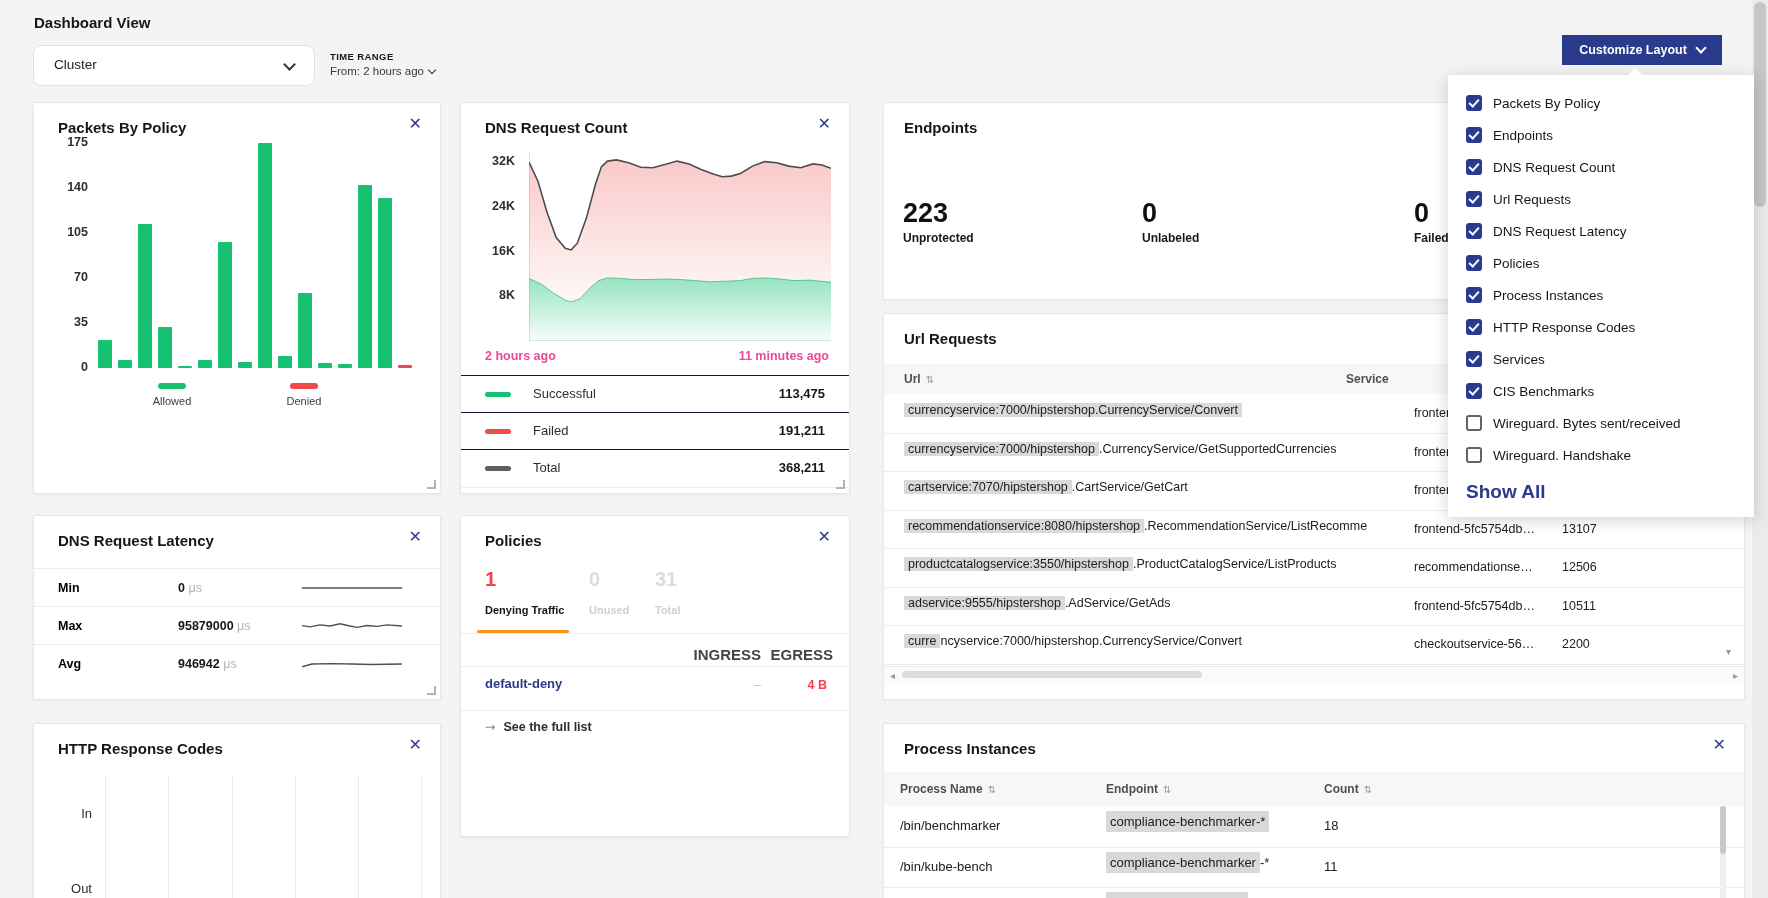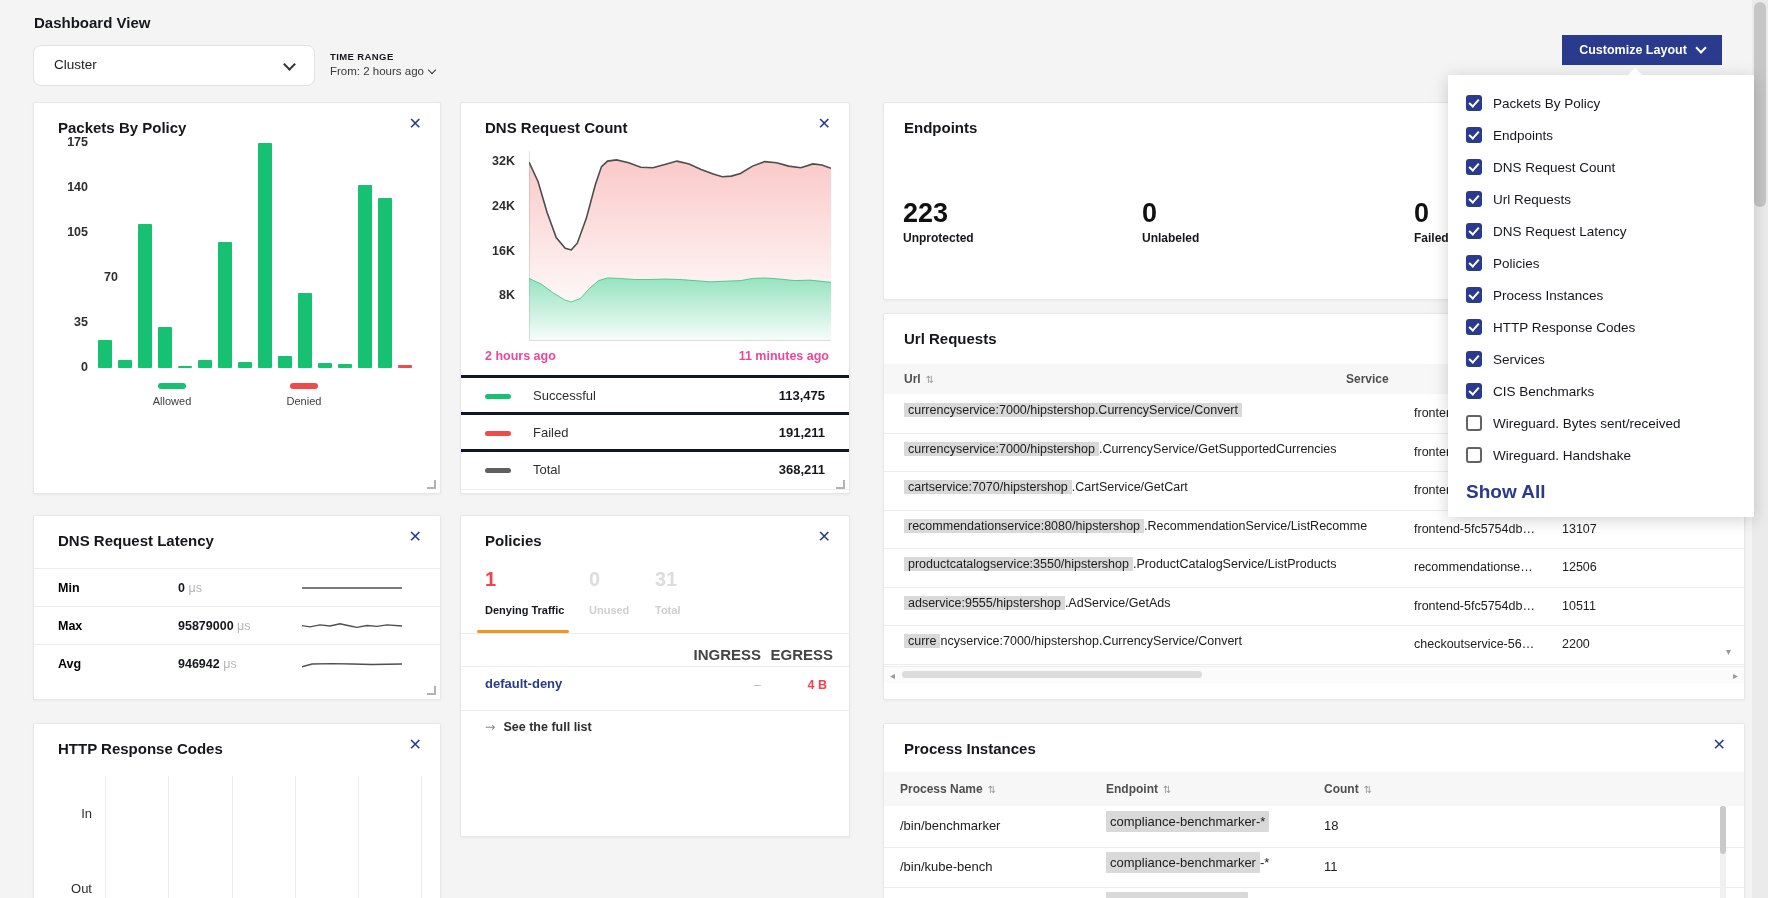--- a/index.html
+++ b/index.html
@@ -47,21 +47,21 @@
   #card-process{left:883px;top:723px;width:862px;height:200px}
   
   .ytick{position:absolute;left:0;width:54px;text-align:right;font-size:12.5px;font-weight:600;color:#2e2e2e}
   .bar{position:absolute;width:14px;border-radius:1px}
   .pk-swatch{position:absolute;width:28px;height:6px;border-radius:3px}
   .pk-label{position:absolute;width:90px;text-align:center;font-size:11px;color:#3d3d3d}
   
   #dns-svg,#dns-frame{position:absolute;left:68px;top:48px;width:302px;height:190px}
   #dns-frame{border-left:1px solid #e0e0e0;border-bottom:1px solid #e0e0e0;box-sizing:border-box}
   .dns-xlabel{position:absolute;top:246px;font-size:12.5px;font-weight:600;color:#ec4899}
-  .legend-row{position:absolute;left:0;right:0;height:37px;border-top:3px solid #0f172a}
+  .legend-row{position:absolute;left:0;right:0;height:37px;border-top:1px solid #0f172a}
   .legend-row.last{border-bottom:1px solid #ededed}
   .legend-swatch{position:absolute;left:24px;top:16px;width:26px;height:5px;border-radius:3px}
   .legend-label{position:absolute;left:72px;top:10px;font-size:13px;color:#2e2e2e}
   .legend-value{position:absolute;right:24px;top:10px;font-size:13px;font-weight:600;color:#15171c}
   
   .metric{position:absolute;top:0;height:100%}
   .mval{position:absolute;top:95px;font-size:27px;font-weight:800;color:#111}
   .mlabel{position:absolute;top:128px;font-size:12px;font-weight:700;color:#15171c;white-space:nowrap}
   
   .thead{position:absolute;left:0;right:0;background:#f7f7f7;color:#4f4f4f;font-size:12px;font-weight:700}
@@ -122,21 +122,21 @@
 <button class="customize-btn"><span>Customize Layout</span><span class="chev"></span></button>
 
 <div class="card" id="card-packets">
   <h3>Packets By Policy</h3>
   <span class="close">✕</span>
   <div id="pk-plot"></div>
   <span class="resize"></span>
 <div class="ytick" style="top: 32px;">175</div>
     <div class="ytick" style="top: 77px;">140</div>
     <div class="ytick" style="top: 122px;">105</div>
-    <div class="ytick" style="top: 167px; padding-left: 30px;">70</div>
+    <div class="ytick" style="top: 167px;">70</div>
     <div class="ytick" style="top: 212px;">35</div>
     <div class="ytick" style="top: 257px;">0</div>
     <div class="bar" style="left: 64px; height: 28.2857px; top: 236.714px; background: rgb(22, 193, 114);"></div>
     <div class="bar" style="left: 84px; height: 7.71429px; top: 257.286px; background: rgb(22, 193, 114);"></div>
     <div class="bar" style="left: 104px; height: 144px; top: 121px; background: rgb(22, 193, 114);"></div>
     <div class="bar" style="left: 124px; height: 41.1429px; top: 223.857px; background: rgb(22, 193, 114);"></div>
     <div class="bar" style="left: 144px; height: 2px; top: 263px; background: rgb(22, 193, 114);"></div>
     <div class="bar" style="left: 164px; height: 7.71429px; top: 257.286px; background: rgb(22, 193, 114);"></div>
     <div class="bar" style="left: 184px; height: 126px; top: 139px; background: rgb(22, 193, 114);"></div>
     <div class="bar" style="left: 204px; height: 6.42857px; top: 258.571px; background: rgb(22, 193, 114);"></div>

